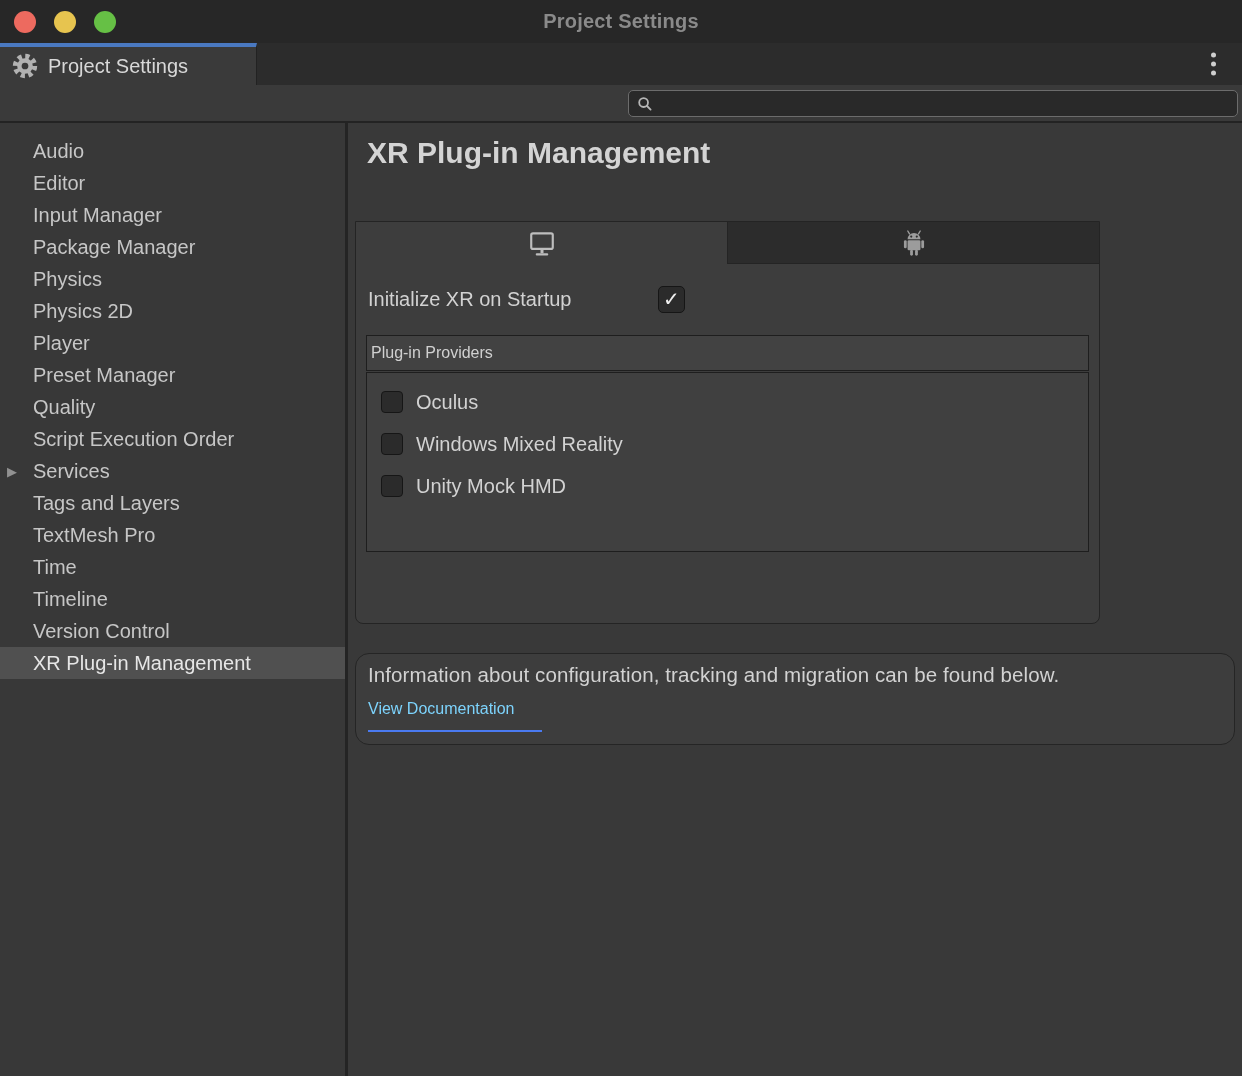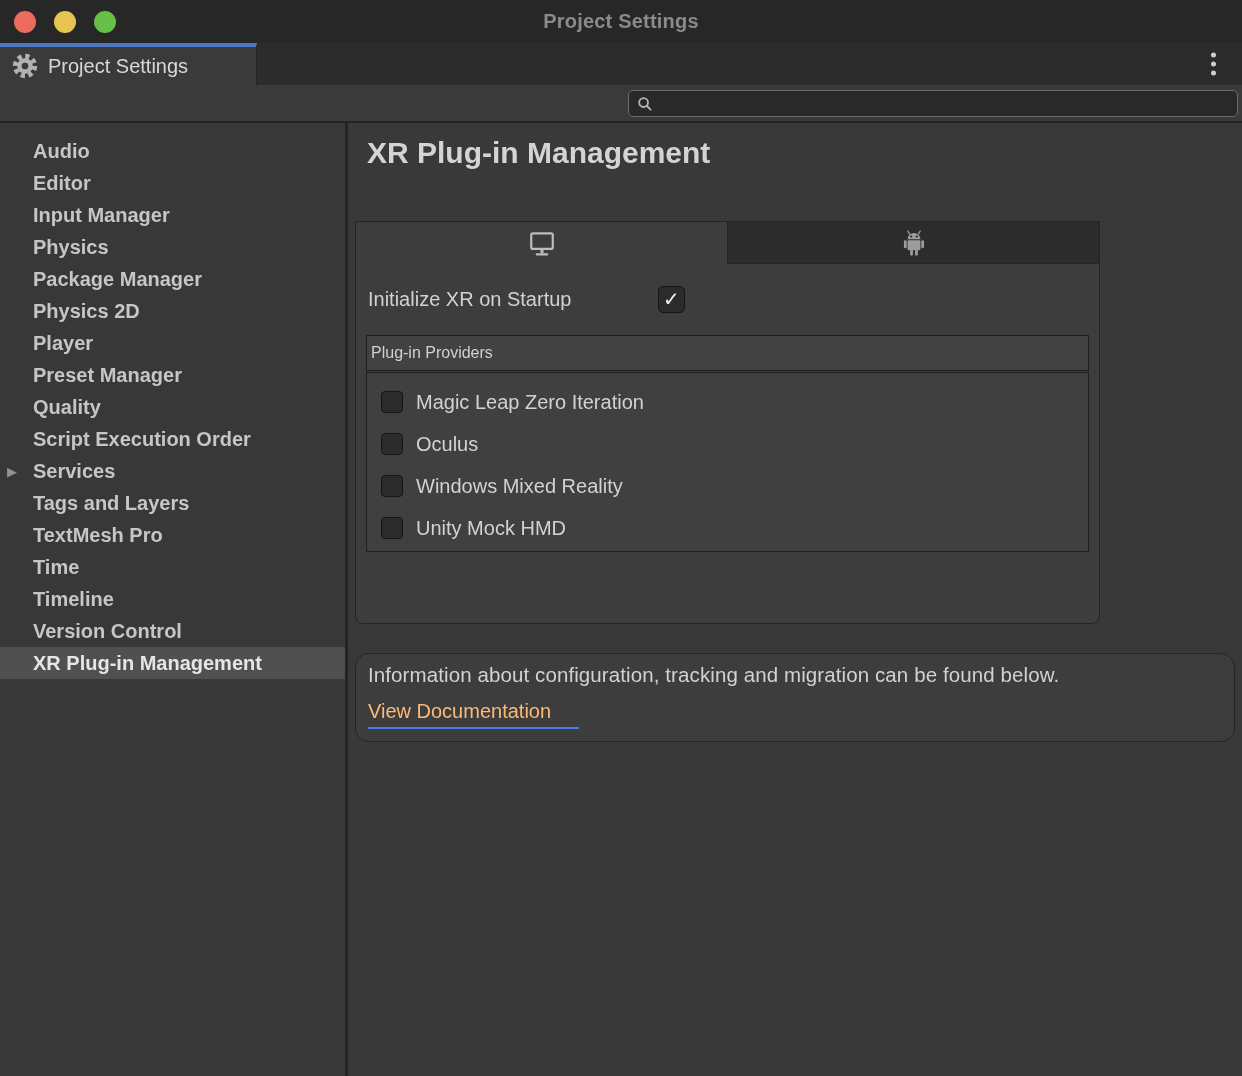--- a/index.html
+++ b/index.html
@@ -22,21 +22,21 @@
   .kebab i { width:5px; height:5px; border-radius:50%; background:#cfcfcf; display:block; }
 
   
   .searchrow { height:38px; background:#3a3a3a; border-bottom:2px solid #232323; position:relative; flex:0 0 auto; }
   .search-field { position:absolute; left:628px; top:5px; width:610px; height:27px; background:#292929; border:1px solid #6c6c6c; border-radius:5px; display:flex; align-items:center; padding-left:8px; }
   .search-input { background:transparent; border:none; outline:none; color:#d8d8d8; font-size:16px; flex:1; margin-left:6px; font-family:inherit; }
 
   
   .content { flex:1; display:flex; min-height:0; }
   .sidebar { width:348px; background:#383838; border-right:3px solid #242424; padding-top:12px; flex:0 0 auto; }
-  .side-item { position:relative; height:32px; display:flex; align-items:center; padding-left:33px; font-size:20px; color:#c6c6c6; cursor:default;font-weight:bold; }
+  .side-item { position:relative; height:32px; display:flex; align-items:center; padding-left:33px; font-size:20px; color:#c6c6c6; cursor:default; }
   .side-item .arrow { position:absolute; left:7px; top:50%; transform:translateY(-50%); font-size:13px; color:#919191; }
   .side-item.selected { background:#505050; color:#e6e6e6; }
 
   .main { flex:1; background:#393939; position:relative; }
   .page-title { margin:12px 0 0 19px; font-size:30px; line-height:36px; font-weight:700; color:#d4d4d4; }
 
   
   .xr-panel { margin:50px 4px 0 7px; width:745px; border:1px solid #242424; border-radius:0 0 8px 8px; background:#3d3d3d; }
   .platform-tabs { display:flex; height:42px; }
   .platform-tab { flex:1; display:flex; align-items:center; justify-content:center; }
@@ -51,21 +51,21 @@
 
   .providers-header { margin:22px 10px 0 10px; height:36px; background:#424242; border:1px solid #1e1e1e; display:flex; align-items:center; padding-left:4px; font-size:16px; color:#d0d0d0; }
   .provider-list { margin:1px 10px 0 10px; height:180px; background:#404040; border:1px solid #1e1e1e; padding-top:8px; }
   .provider-row { height:42px; display:flex; align-items:center; padding-left:14px; }
   .provider-row .checkbox { width:22px; height:22px; border-radius:4px; }
   .provider-row .plabel { margin-left:13px; font-size:20px; color:#d2d2d2; }
 
   
   .info-box { margin:29px 4px 0 7px; width:880px; min-height:78px; background:#3d3d3d; border:1px solid #252525; border-radius:14px; padding:9px 14px 12px 12px; }
   .info-text { font-size:20.5px; color:#d2d2d2; letter-spacing:.1px; }
-  .doc-link { display:inline-block; margin-top:13px; font-size:20px; color:#fdba74; border-bottom:2px solid #4a7af0; padding:0 28px 4px 0; text-decoration:none; cursor:pointer; }
+  .doc-link { display:inline-block; margin-top:13px; font-size:16px; color:#7dd3fc; border-bottom:2px solid #4a7af0; padding:0 28px 12px 0; text-decoration:none; cursor:pointer; }
 </style>
 </head>
 <body>
 
 <div class="window">
 
   <div class="titlebar">
     <div class="traffic">
       <div class="tl" id="tl-red" style="background: rgb(237, 106, 95);"></div>
       <div class="tl" id="tl-yellow" style="background: rgb(231, 196, 79);"></div>
@@ -106,24 +106,24 @@
         <div class="side-item">
           <span>Audio</span>
         </div>
         <div class="side-item">
           <span>Editor</span>
         </div>
         <div class="side-item">
           <span>Input Manager</span>
         </div>
         <div class="side-item">
+          <span>Package Manager</span>
+        </div>
+        <div class="side-item">
           <span>Physics</span>
-        </div>
-        <div class="side-item">
-          <span>Package Manager</span>
         </div>
         <div class="side-item">
           <span>Physics 2D</span>
         </div>
         <div class="side-item">
           <span>Player</span>
         </div>
         <div class="side-item">
           <span>Preset Manager</span>
         </div>
@@ -192,24 +192,20 @@
             <span class="init-label">Initialize XR on Startup</span>
             <span class="checkbox" id="init-checkbox">
               <span class="mark">✓</span>
             </span>
           </div>
 
           <div class="providers-header">Plug-in Providers</div>
           <div class="provider-list" id="provider-list">
               <div class="provider-row">
                 <span class="checkbox"></span>
-                <span class="plabel">Magic Leap Zero Iteration</span>
-              </div>
-              <div class="provider-row">
-                <span class="checkbox"></span>
                 <span class="plabel">Oculus</span>
               </div>
               <div class="provider-row">
                 <span class="checkbox"></span>
                 <span class="plabel">Windows Mixed Reality</span>
               </div>
               <div class="provider-row">
                 <span class="checkbox"></span>
                 <span class="plabel">Unity Mock HMD</span>
               </div>

